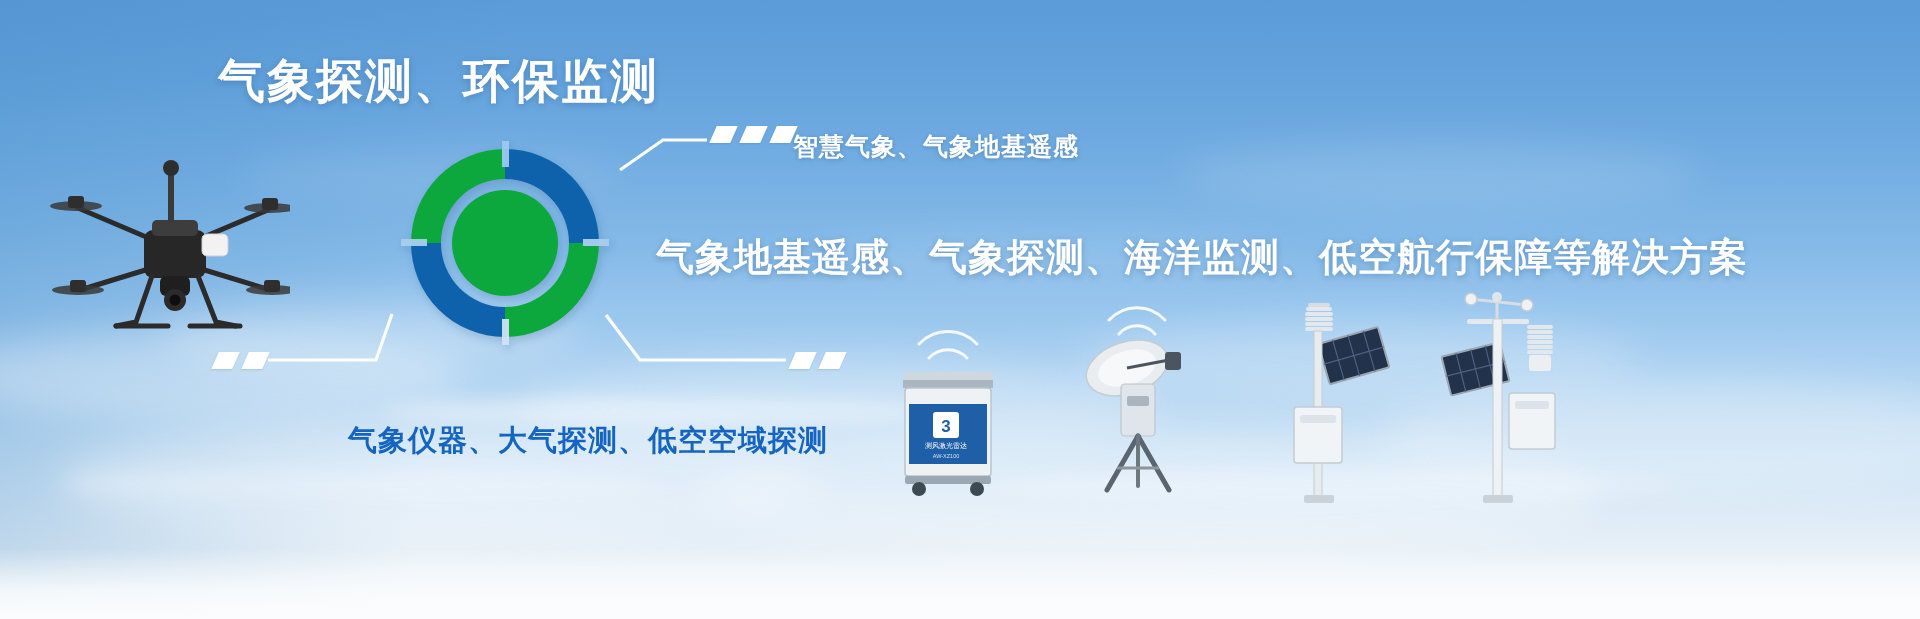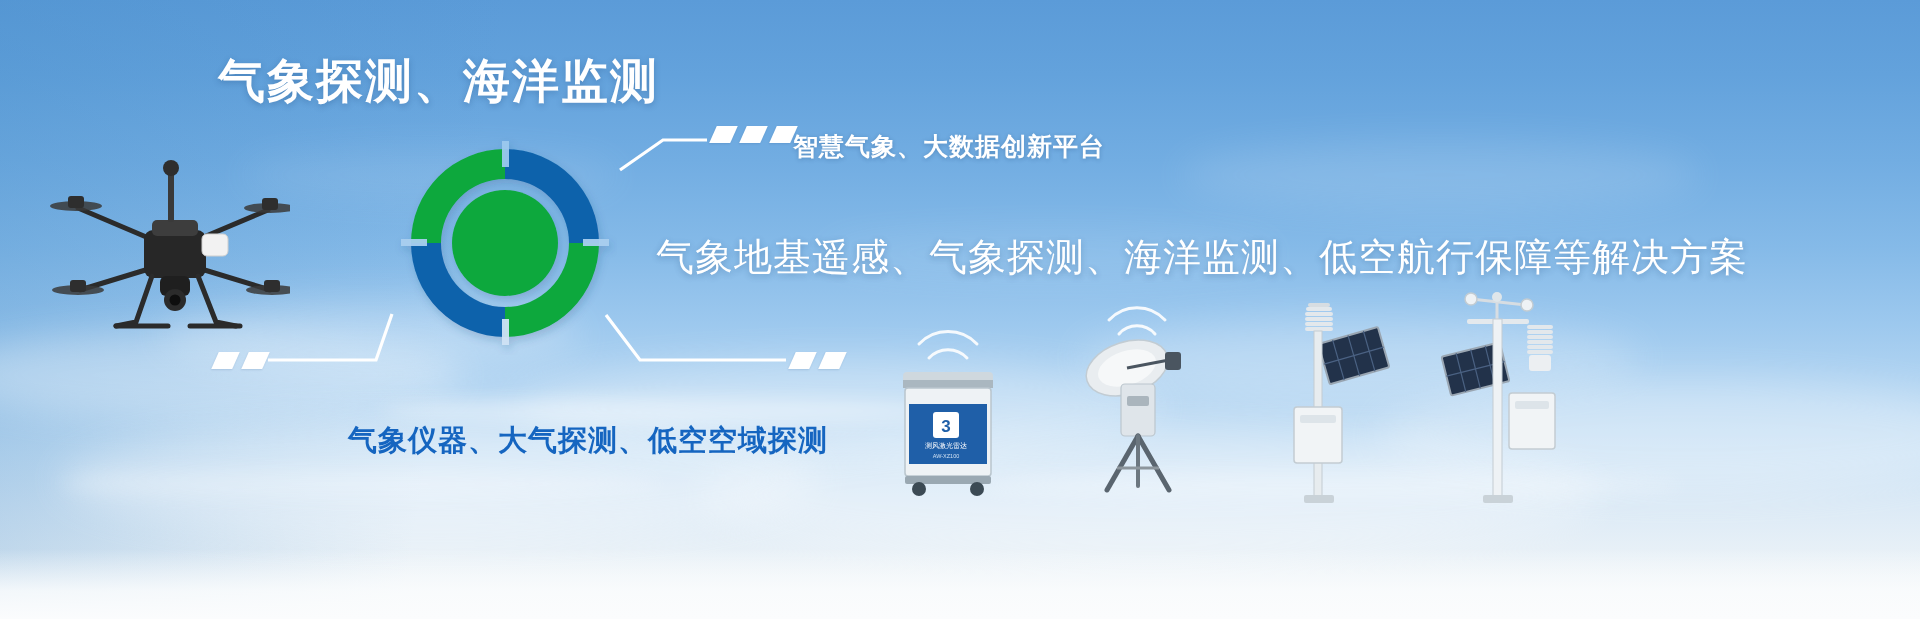--- a/index.html
+++ b/index.html
@@ -65,21 +65,21 @@
   .sg-br{left:792px;top:352px;}
 
   
   .label-top{
     position:absolute;left:793px;top:130px;
     font-size:25px;font-weight:700;color:#ffffff;white-space:nowrap;
     letter-spacing:1px;text-shadow:0 1px 4px rgba(20,60,110,.30);
   }
   .label-main{
     position:absolute;left:656px;top:232px;
-    font-size:38px;font-weight:400;color:#ffffff;white-space:nowrap;
+    font-size:38px;font-weight:700;color:#ffffff;white-space:nowrap;
     letter-spacing:1px;text-shadow:0 2px 6px rgba(20,60,110,.30);
   }
   .label-bottom{
     position:absolute;left:348px;top:421px;
     font-size:29px;font-weight:700;color:#1565c0;white-space:nowrap;
     letter-spacing:1px;
   }
 
   
   .device{position:absolute;}
@@ -109,21 +109,21 @@
   <div class="cloud c5"></div>
   <div class="cloud c6"></div>
   <div class="cloud c7"></div>
   <div class="cloud c8"></div>
   <div class="cloud c9"></div>
   <div class="cloud c10"></div>
   <div class="wisp" style="left:380px;top:398px;width:560px;height:26px;"></div>
   <div class="wisp" style="left:980px;top:470px;width:700px;height:30px;opacity:.6;"></div>
   <div class="wisp" style="left:60px;top:470px;width:600px;height:28px;opacity:.6;"></div>
 
-  <div class="title">气象探测、海洋监测</div>
+  <div class="title">气象探测、环保监测</div>
 
   <svg class="conn" viewBox="0 0 1920 619">
 
     <path d="M620,170 L663,140 L707,140" fill="none" stroke="#ffffff" stroke-width="3.2" stroke-linejoin="miter"></path>
 
     <path d="M392,314 L376,360 L268,360" fill="none" stroke="#ffffff" stroke-width="3.2" stroke-linejoin="miter"></path>
 
     <path d="M606,315 L640,360 L786,360" fill="none" stroke="#ffffff" stroke-width="3.2" stroke-linejoin="miter"></path>
   </svg>
 
@@ -159,21 +159,21 @@
 
       <rect x="109" y="10" width="7" height="26" fill="#9cc8ee" opacity="0.95" transform="rotate(0 112 112)"></rect>
       <rect x="109" y="188" width="7" height="26" fill="#cfe3f4" opacity="0.95"></rect>
       <rect x="8" y="108" width="26" height="7" fill="#a9cfef" opacity="0.95"></rect>
       <rect x="190" y="108" width="26" height="7" fill="#a9cfef" opacity="0.95"></rect>
 
       <circle cx="112" cy="112" r="53" fill="#11a83d"></circle>
     </g>
   </svg>
 
-  <div class="label-top">智慧气象、大数据创新平台</div>
+  <div class="label-top">智慧气象、气象地基遥感</div>
   <div class="label-main">气象地基遥感、气象探测、海洋监测、低空航行保障等解决方案</div>
   <div class="label-bottom">气象仪器、大气探测、低空空域探测</div>
 
   <svg class="device drone" viewBox="0 0 250 200">
     <g stroke="#2b2b2b" stroke-linecap="round">
 
       <line x1="118" y1="92" x2="38" y2="58" stroke-width="5"></line>
       <line x1="152" y1="92" x2="228" y2="60" stroke-width="5"></line>
       <line x1="112" y1="118" x2="40" y2="140" stroke-width="5"></line>
       <line x1="158" y1="118" x2="230" y2="140" stroke-width="5"></line>

